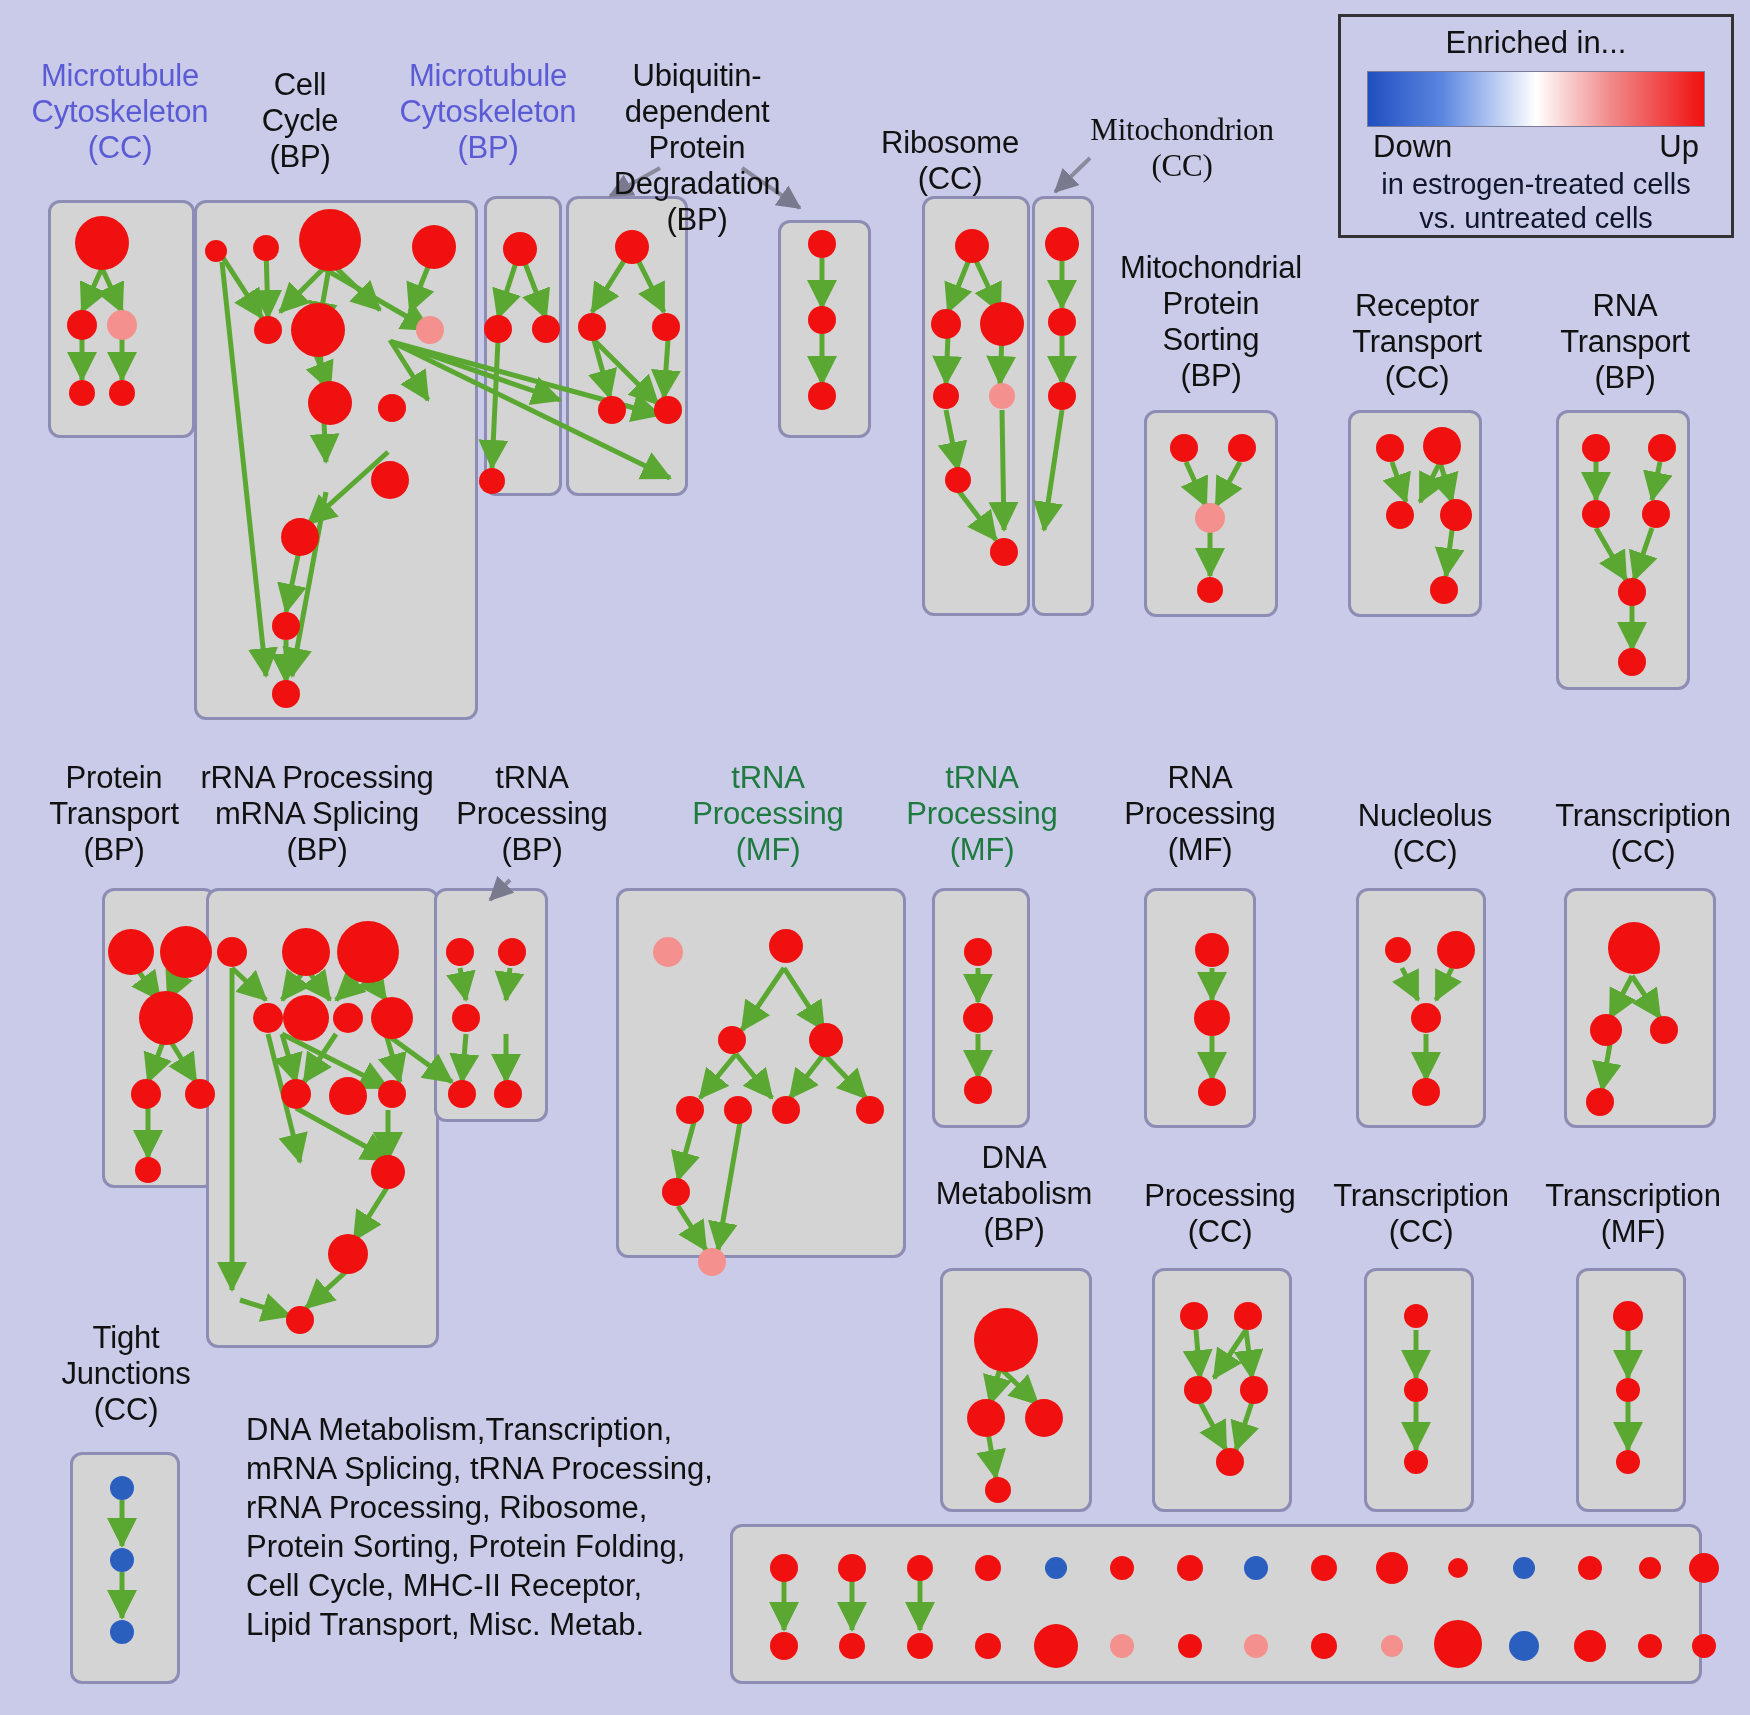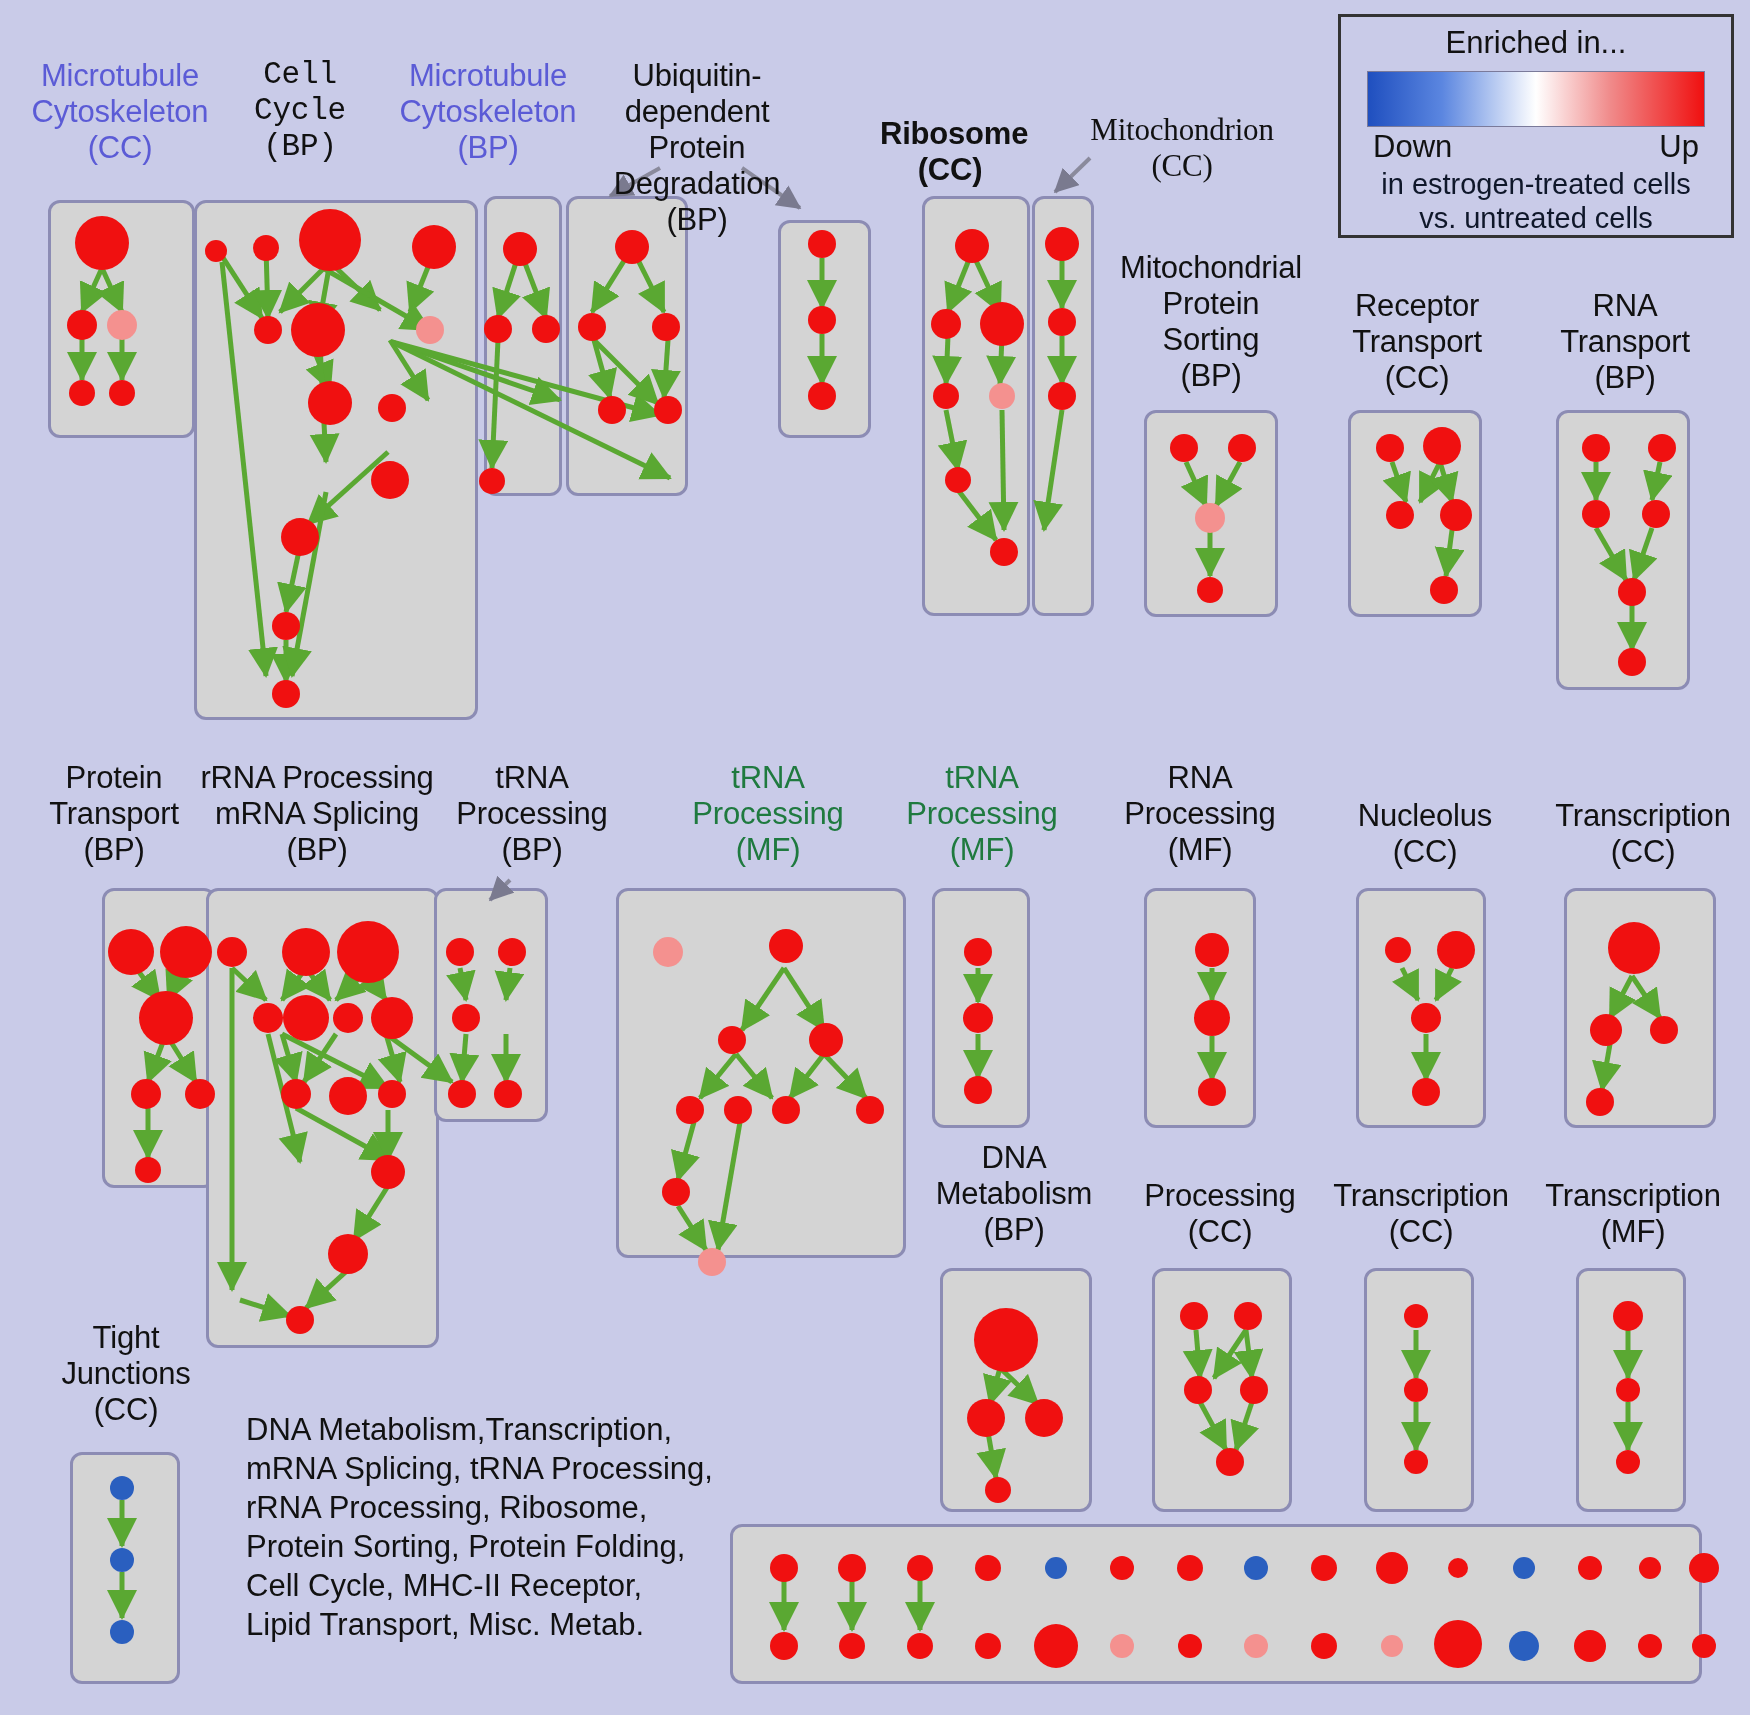--- a/index.html
+++ b/index.html
@@ -422,32 +422,32 @@
       <circle cx="1524" cy="1646" r="15" fill="#2a5fbf"></circle>
       <circle cx="1590" cy="1646" r="16" fill="#f01010"></circle>
       <circle cx="1650" cy="1646" r="12" fill="#f01010"></circle>
       <circle cx="1704" cy="1646" r="12" fill="#f01010"></circle>
     </g>
   </svg>
 
   <div class="label purple" style="left:20px;top:58px;width:200px;">Microtubule
 Cytoskeleton
 (CC)</div>
-  <div class="label" style="left:230px;top:57px;width:140px;font-family:Liberation Mono, monospace;">Cell
+  <div class="label" style="left:230px;top:67px;width:140px;">Cell
 Cycle
 (BP)</div>
   <div class="label purple" style="left:388px;top:58px;width:200px;">Microtubule
 Cytoskeleton
 (BP)</div>
   <div class="label" style="left:602px;top:58px;width:190px;">Ubiquitin-
 dependent
 Protein
 Degradation
 (BP)</div>
-  <div class="label" style="left:880px;top:116px;width:140px;font-weight:bold;">Ribosome
+  <div class="label" style="left:880px;top:125px;width:140px;">Ribosome
 (CC)</div>
   <div class="label" style="left:1072px;top:112px;width:220px;font-family:Liberation Serif, serif;">Mitochondrion
 (CC)</div>
   <div class="label" style="left:1106px;top:250px;width:210px;">Mitochondrial
 Protein
 Sorting
 (BP)</div>
   <div class="label" style="left:1332px;top:288px;width:170px;">Receptor
 Transport
 (CC)</div>

